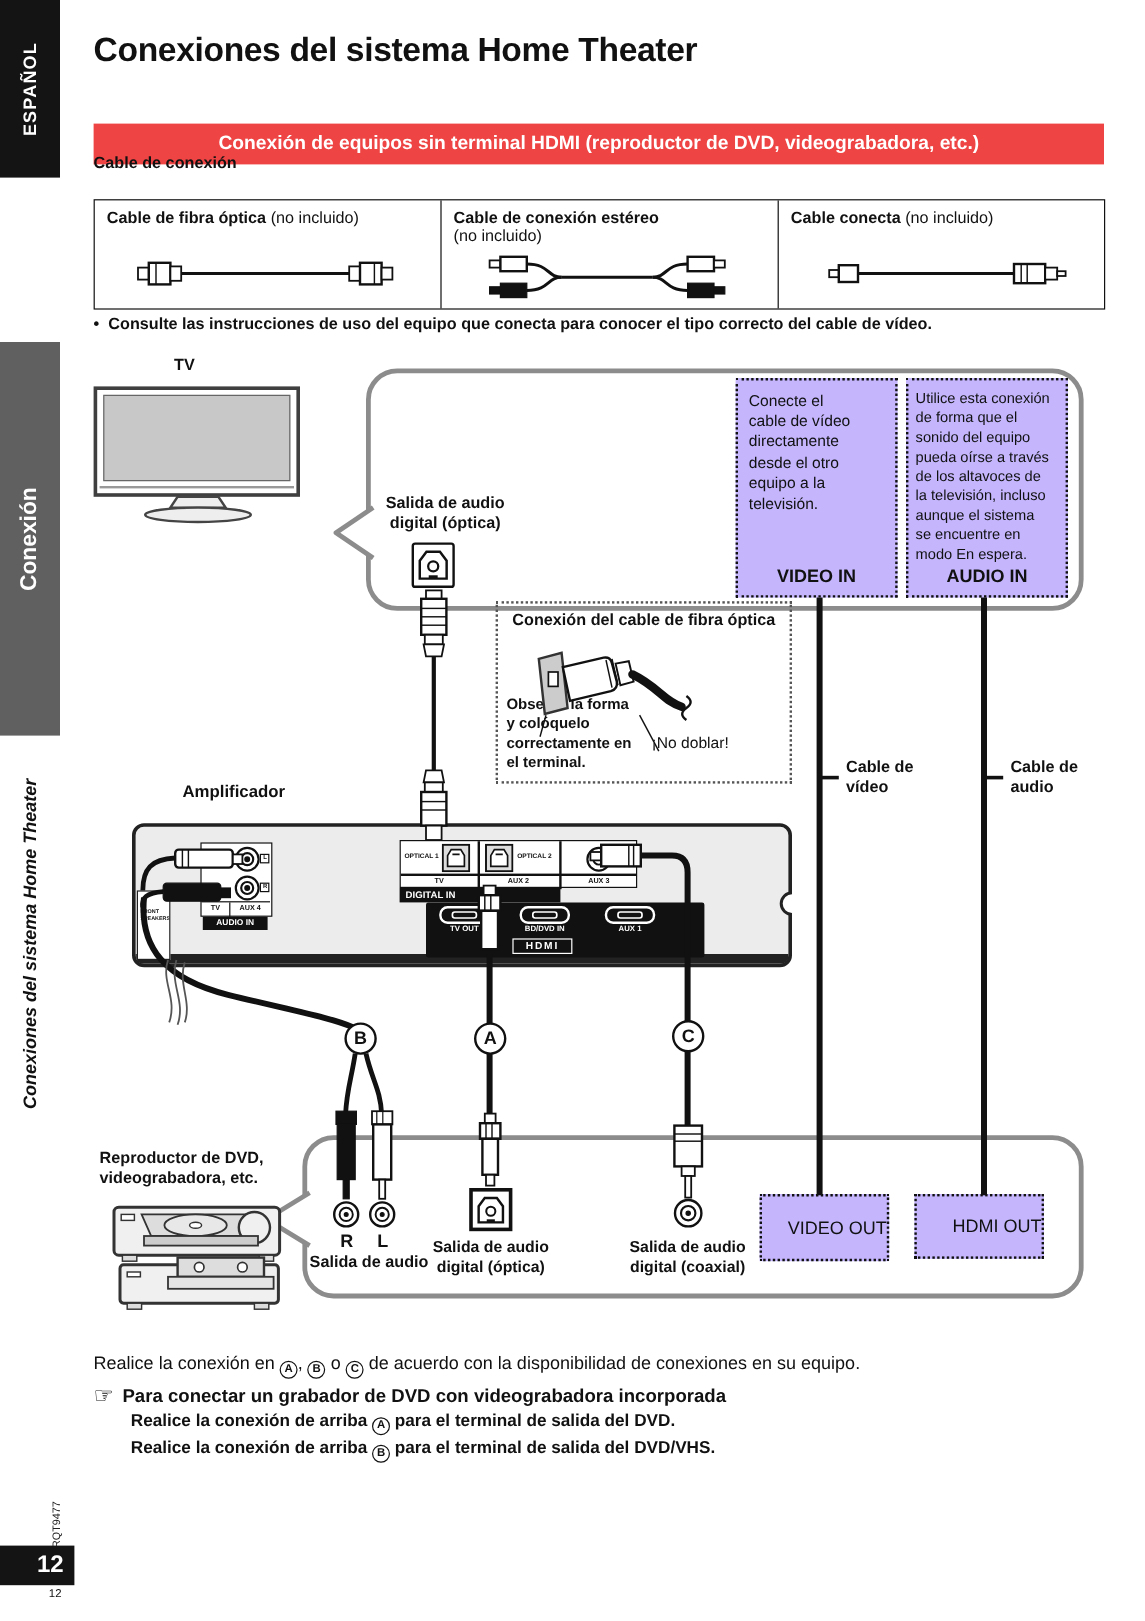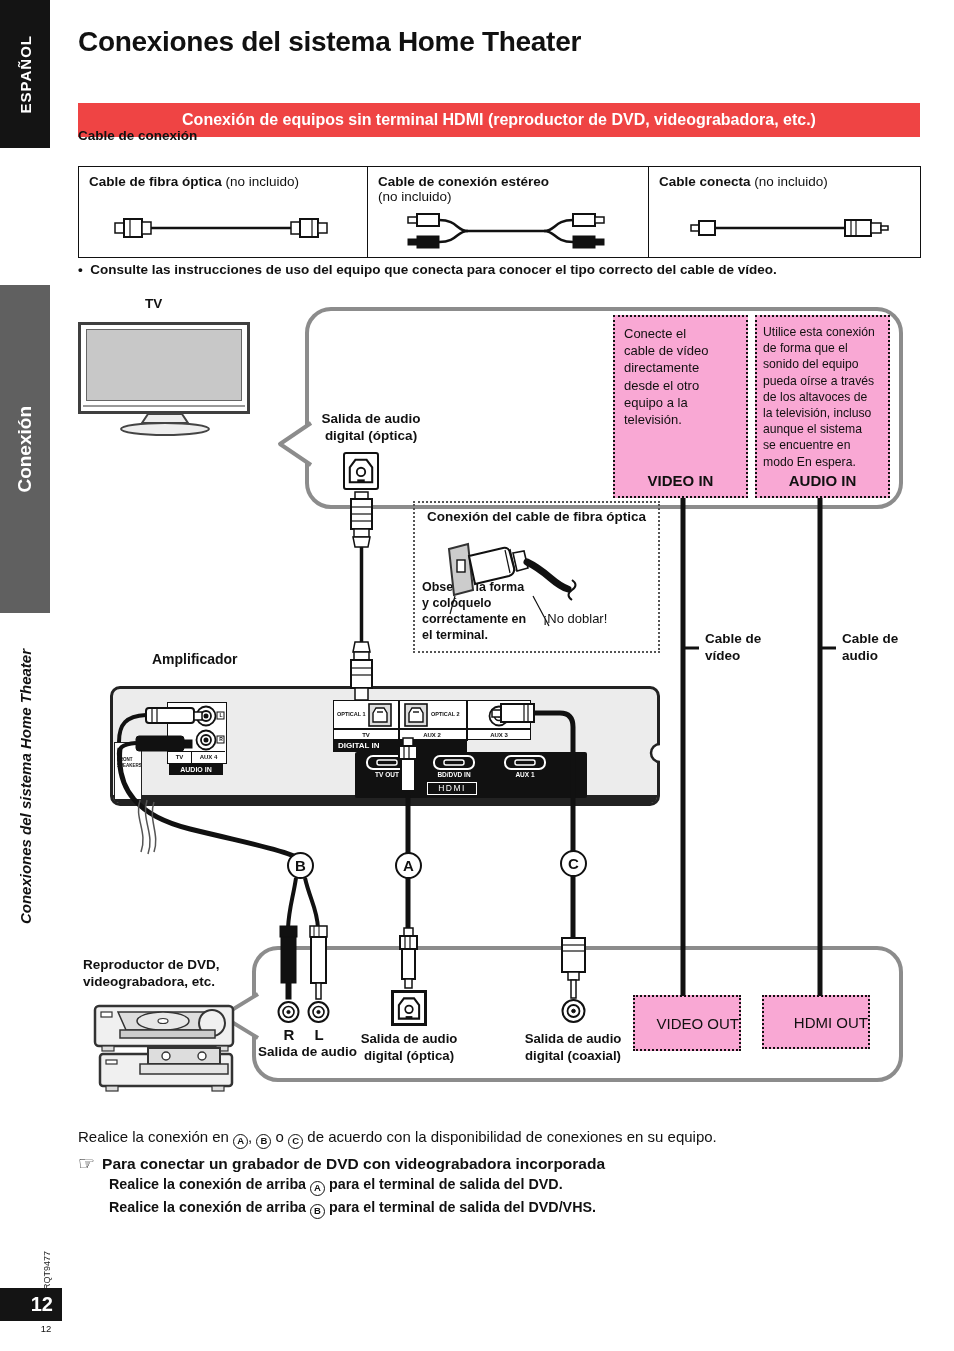--- a/index.html
+++ b/index.html
@@ -6,21 +6,21 @@
   html,body{background:#fff}
   body{font-family:"Liberation Sans","DejaVu Sans",sans-serif;color:#111}
   .page{position:relative;width:954px;height:1351px;background:#fff;overflow:hidden}
   .abs{position:absolute}
   .b{font-weight:700}
   .pre{white-space:pre}
   .preline{white-space:pre-line}
   .ctr{text-align:center}
   .flexc{display:flex;align-items:center;justify-content:center}
   .vtext{writing-mode:vertical-rl;transform:rotate(180deg)}
-  .dotbox{border:2.5px dotted #111;background:#f9a8d4}
+  .dotbox{border:2.5px dotted #111;background:#c4b5fd}
   .balloon{border:4px solid #8c8c8c;border-radius:26px;background:#fff}
   .circ{width:27px;height:27px;border:2.5px solid #111;border-radius:50%;background:#fff;
         text-align:center;line-height:23px;font-weight:700;font-size:15px;z-index:6;position:absolute}
   .ic{display:inline-block;width:15px;height:15px;line-height:12.5px;text-align:center;border:1.3px solid #111;
       border-radius:50%;font-size:9.5px;font-weight:700;vertical-align:-2px;background:#fff}
   
   .lang-tab{left:0;top:0;width:50px;height:148px;background:#141414}
   .lang-tab span{color:#fff;font-weight:700;font-size:15px;letter-spacing:1px}
   .sec-tab{left:0;top:285px;width:50px;height:328px;background:#606060}
   .sec-tab span{color:#fff;font-weight:700;font-size:19px}
@@ -62,21 +62,21 @@
   .dig-grp{left:333px;top:700px;width:198px;height:40px}
   .dig-grp .h{position:absolute;left:0;top:27px;width:100%;height:1.5px;background:#111}
   .dig-grp .v1{position:absolute;left:64px;top:0;width:1.5px;height:40px;background:#111}
   .dig-grp .v2{position:absolute;left:132px;top:0;width:1.5px;height:40px;background:#111}
   .dig-lab{position:absolute;font-size:5.5px;font-weight:700}
   .dig-col{position:absolute;top:29px;height:11px;font-size:6px;font-weight:700;text-align:center;line-height:10px}
   .dig-bar{left:333px;top:740px;width:134px;height:12px;background:#111;color:#fff;font-size:8px;font-weight:700;line-height:12px;padding-left:5px;z-index:2}
   .hdmi-grp{left:355px;top:752px;width:232px;height:46px;background:#111;border-radius:2px;z-index:2}
   .hdmi-lab{position:absolute;top:19px;height:9px;color:#fff;font-size:6.5px;font-weight:700;text-align:center}
   .hdmi-logo{position:absolute;left:72px;top:30px;width:50px;height:13px;border:1.5px solid #fff;
-             color:#fff;font-size:8.5px;font-weight:400;letter-spacing:1.5px;text-align:center;line-height:10px}
+             color:#fff;font-size:8.5px;font-weight:700;letter-spacing:1.5px;text-align:center;line-height:10px}
   .spk{left:114px;top:742px;width:28px;height:58px;background:#fff;border:1.5px solid #222;overflow:hidden;z-index:2;
        font-size:4.5px;font-weight:700;line-height:6px;padding:14px 0 0 2px}
   .jacklabel{position:absolute;font-size:5px;font-weight:700;line-height:7px;text-align:center;z-index:3}
   .tvo-lbl{left:312px;top:410px;width:118px;z-index:2;font-weight:700;font-size:13.5px;line-height:17px}
   .tvo-icon{left:343px;top:452px;width:36px;height:38px;border:2.5px solid #111;border-radius:3px;background:#fff;z-index:2}
   .oo-icon{left:391px;top:990px;width:36px;height:36px;border:3px solid #111;background:#fff;z-index:4}
   .cvl{left:705px;top:630px;width:80px;font-weight:700;font-size:13.5px;line-height:17px;z-index:2}
   .overlay{position:absolute;left:0;top:0;z-index:3;pointer-events:none}
   .lbl-b135{font-weight:700;font-size:13.5px}
   .out-lbl{font-weight:700;font-size:13.2px;line-height:17px;text-align:center;z-index:4}

